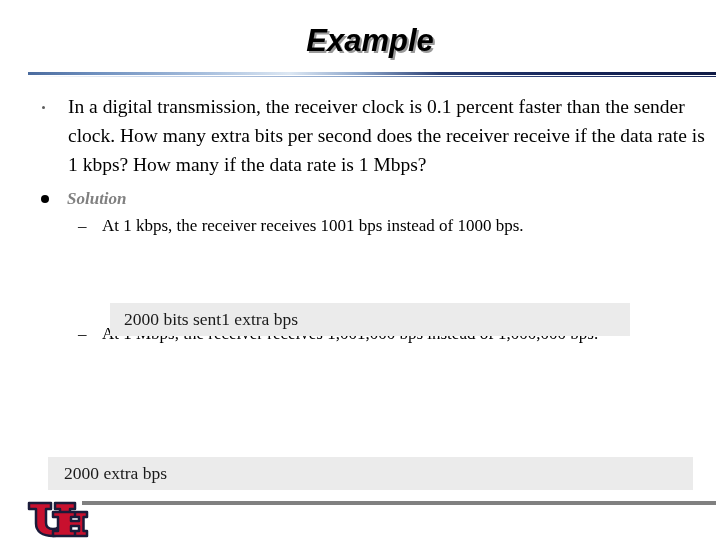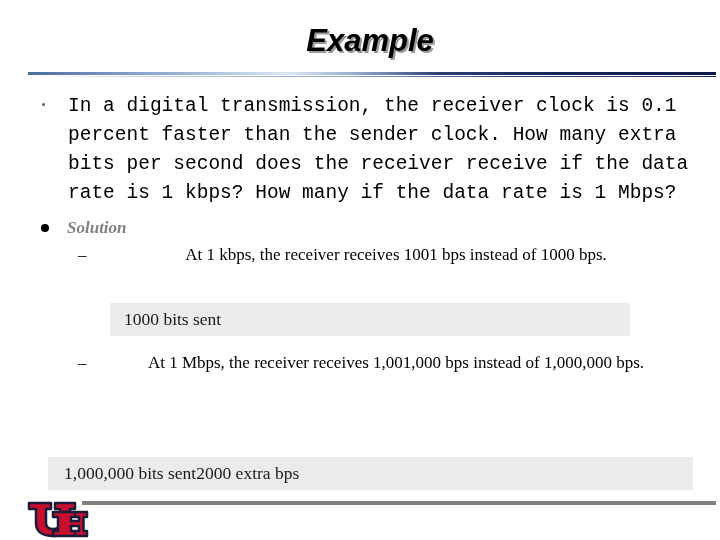--- a/index.html
+++ b/index.html
@@ -96,21 +96,20 @@
 
   .bullet-row {
     position: relative;
     display: flex;
     align-items: flex-start;
   }
 
   .lvl1 {
     margin-left: 28px;
     margin-right: 18px;
-    font-family: Liberation Mono, monospace;
   }
 
   .marker-sm {
     flex: 0 0 auto;
     width: 26px;
     color: #6b6b6b;
     font-size: 16px;
     line-height: 29px;
     text-align: left;
     padding-left: 4px;
@@ -171,21 +170,20 @@
     width: 24px;
     font-size: 17px;
     line-height: 26px;
     color: #000000;
   }
   .para3 {
     flex: 1 1 auto;
     font-size: 17px;
     line-height: 26px;
     color: #000000;
-    text-align: center;
   }
 
   
   .figbox {
     position: absolute;
     background: #ebebeb;
     display: flex;
     align-items: center;
     box-sizing: border-box;
   }
@@ -273,25 +271,25 @@
     <div style="height:82px"></div>
 
     <div class="bullet-row lvl3">
       <div class="marker-dash">–</div>
       <div class="para3">At 1 Mbps, the receiver receives 1,001,000 bps instead of 1,000,000 bps.</div>
     </div>
 
   </div>
 
   <div class="figbox" id="figbox-1">
-    <span class="cell c1">1000 bits sent</span>
+    <span class="cell c1">2000 bits sent</span>
+    <span class="cell c3">1 extra bps</span>
   </div>
 
   <div class="figbox" id="figbox-2">
-    <span class="cell c1">1,000,000 bits sent</span>
     <span class="cell c3">2000 extra bps</span>
   </div>
 
   <div class="footer-line"></div>
 
   <div class="logo">
     <svg viewBox="0 0 124 76" width="62" height="38" xmlns="http://www.w3.org/2000/svg">
 
       <path d="M4 6 L48 6 L48 18 L38 18 L38 46
                C38 54 44 58 52 58

